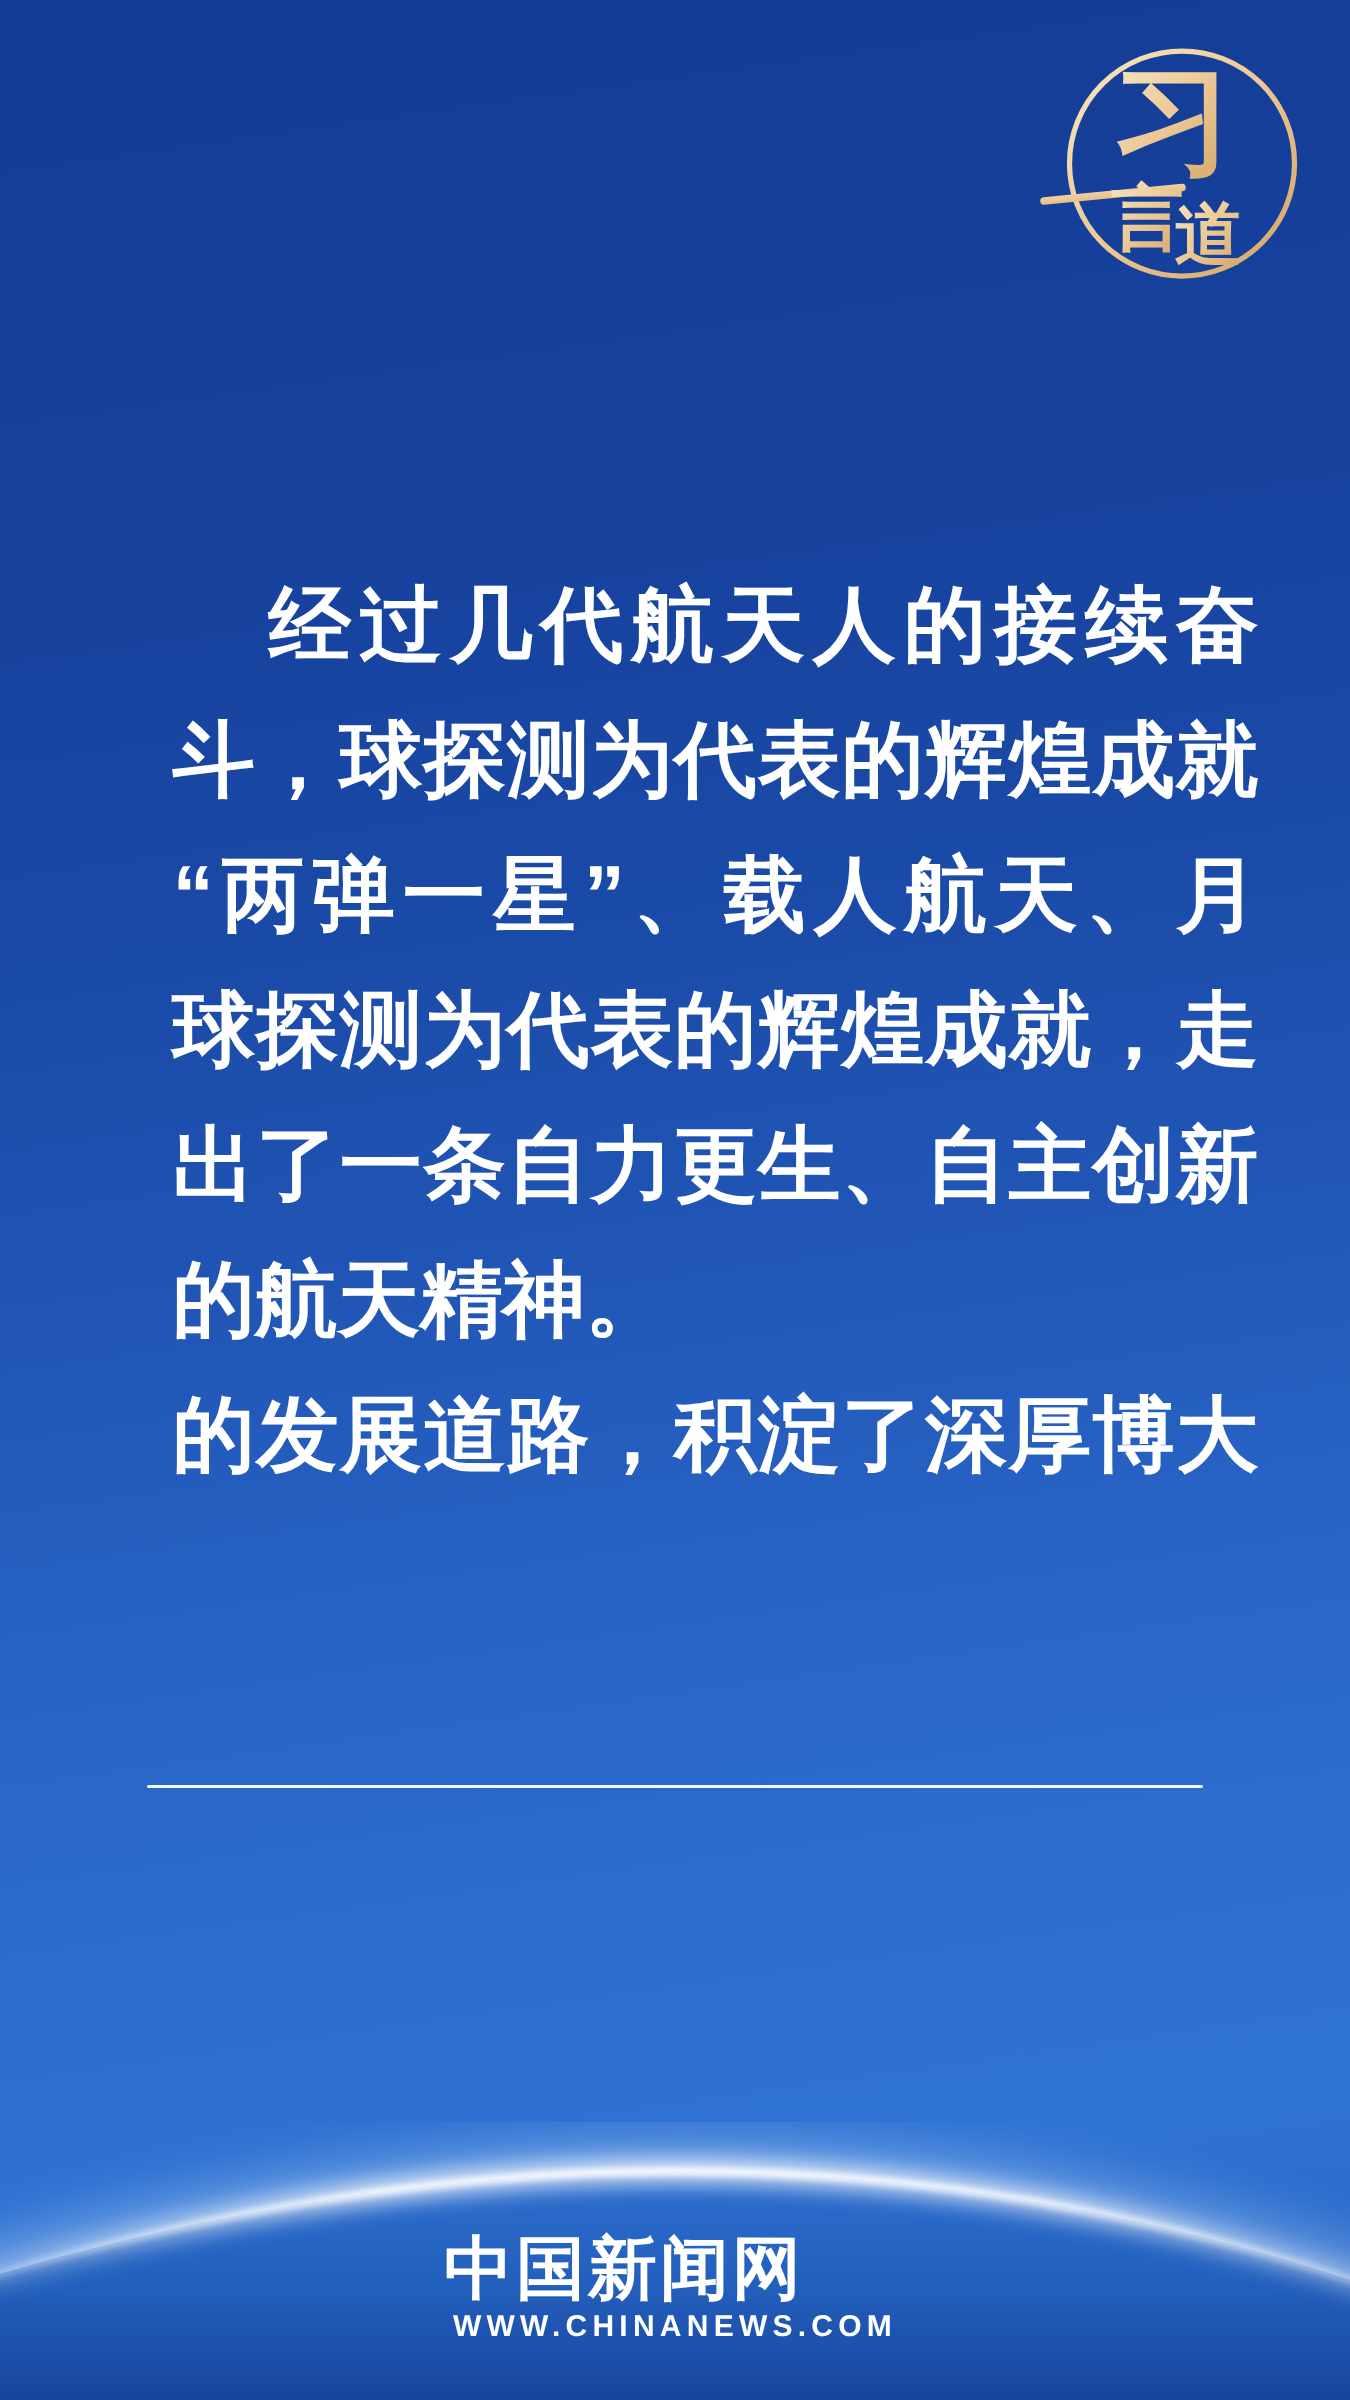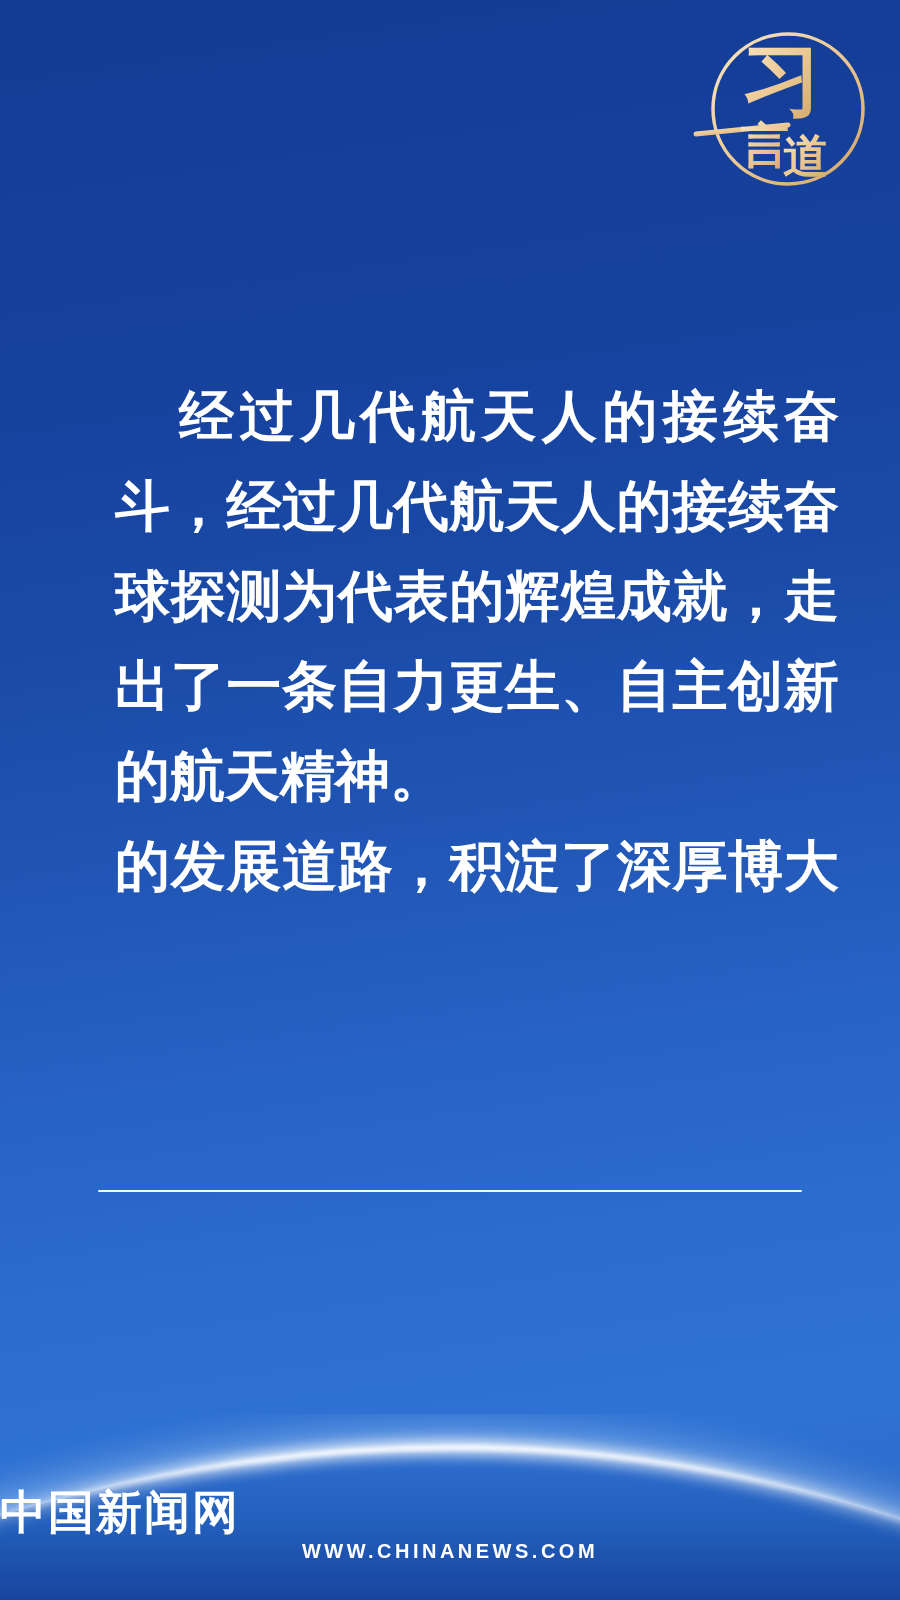--- a/index.html
+++ b/index.html
@@ -56,21 +56,21 @@
     font-size:28px;font-weight:bold;line-height:40px;
     letter-spacing:1px;
   }
   
   .horizon{
     position:absolute;left:0;top:1340px;width:900px;height:260px;
   }
   
   .footer-brand{
     position:absolute;left:0;top:1484px;width:832px;
-    color:#ffffff;
+    text-align:center;color:#ffffff;
     font-size:46px;font-weight:bold;line-height:56px;
     letter-spacing:2px;
     z-index:3;
   }
   .footer-url{
     position:absolute;left:0;top:1541px;width:900px;
     text-align:center;color:#ffffff;
     font-size:20px;font-weight:bold;line-height:20px;
     letter-spacing:3.5px;
     z-index:3;
@@ -91,21 +91,22 @@
     </defs>
     <circle cx="100" cy="97" r="75" fill="none" stroke="url(#goldGrad)" stroke-width="3.5"></circle>
     <path d="M 8 122 L 100 113" stroke="url(#goldGrad)" stroke-width="5" stroke-linecap="round" fill="none"></path>
     <text x="94" y="95" text-anchor="middle" font-size="80" font-weight="bold" fill="url(#goldGrad)">习</text>
     <text x="77" y="150" text-anchor="middle" font-size="48" font-weight="bold" fill="url(#goldGrad)">言</text>
     <text x="118" y="160" text-anchor="middle" font-size="46" font-weight="bold" fill="url(#goldGrad)">道</text>
   </svg>
 
   <div class="quote">
     <div class="quote-line first">经过几代航天人的接续奋</div>
-    <div class="quote-line">斗，经过几代航天人的接续奋</div>
+    <div class="quote-line">斗，球探测为代表的辉煌成就</div>
+    <div class="quote-line">“两弹一星”、载人航天、月</div>
     <div class="quote-line">球探测为代表的辉煌成就，走</div>
     <div class="quote-line">出了一条自力更生、自主创新</div>
     <div class="quote-line last">的航天精神。</div>
     <div class="quote-line">的发展道路，积淀了深厚博大</div>
   </div>
 
   <div class="separator"></div>
 
 
   <svg class="horizon" viewBox="0 0 900 260" xmlns="http://www.w3.org/2000/svg">

